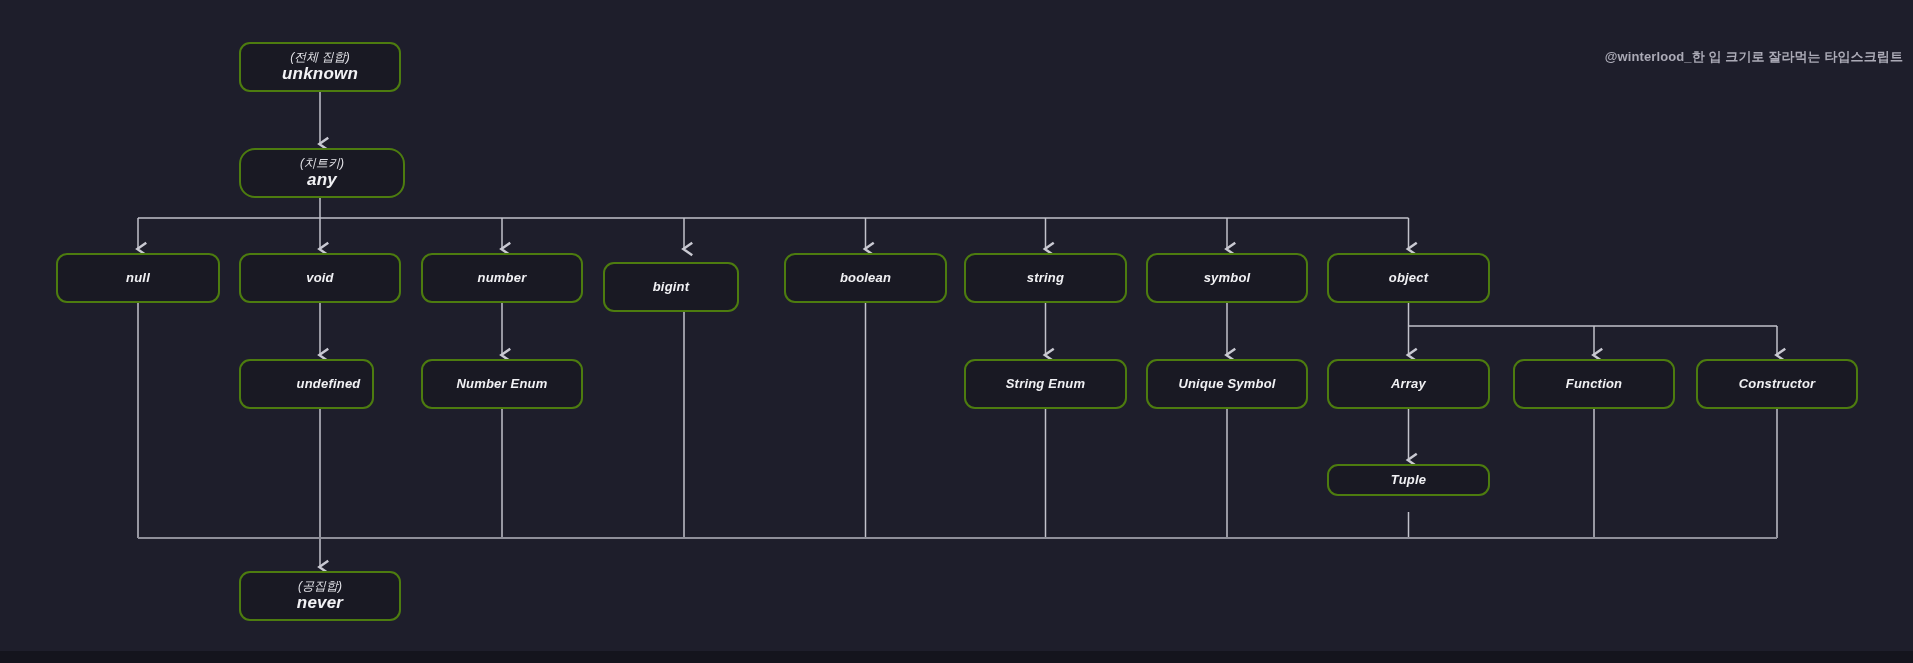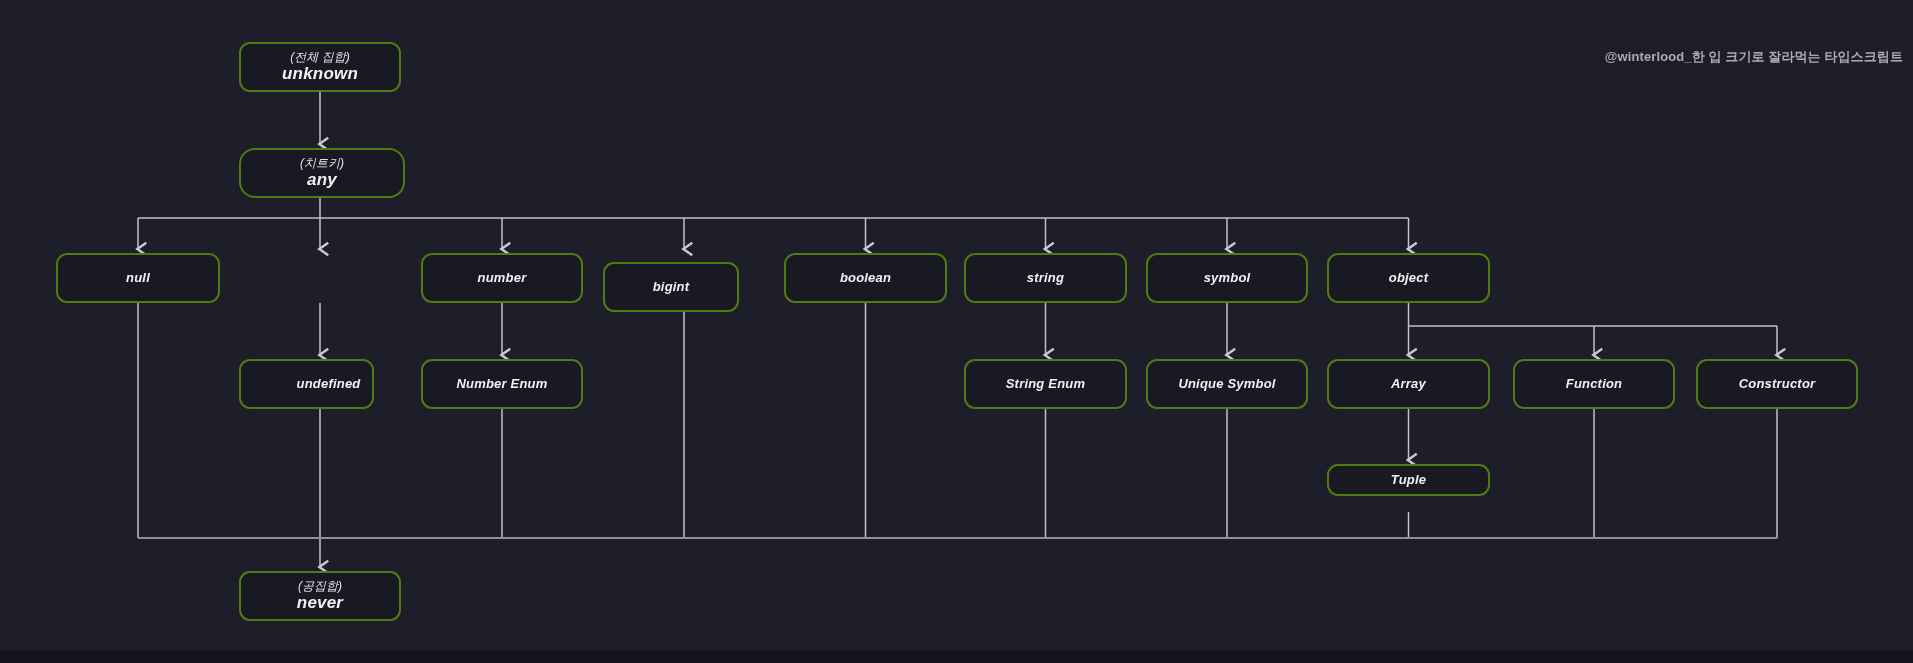--- a/index.html
+++ b/index.html
@@ -106,20 +106,23 @@
   </div>
 
   <div class="node big" style="left:239px;top:148px;width:166px;border-radius:16px;">
     <div class="sub">(치트키)</div>
     <div class="lbl">any</div>
   </div>
 
   <div class="node" style="left:56px;top:253px;width:164px;">
     <div class="lbl">null</div>
   </div>
+  <div class="node" style="left:239px;top:253px;width:162px;">
+    <div class="lbl">void</div>
+  </div>
   <div class="node" style="left:421px;top:253px;width:162px;">
     <div class="lbl">number</div>
   </div>
   <div class="node" style="left:603px;top:262px;width:136px;">
     <div class="lbl">bigint</div>
   </div>
   <div class="node" style="left:784px;top:253px;width:163px;">
     <div class="lbl">boolean</div>
   </div>
   <div class="node" style="left:964px;top:253px;width:163px;">

